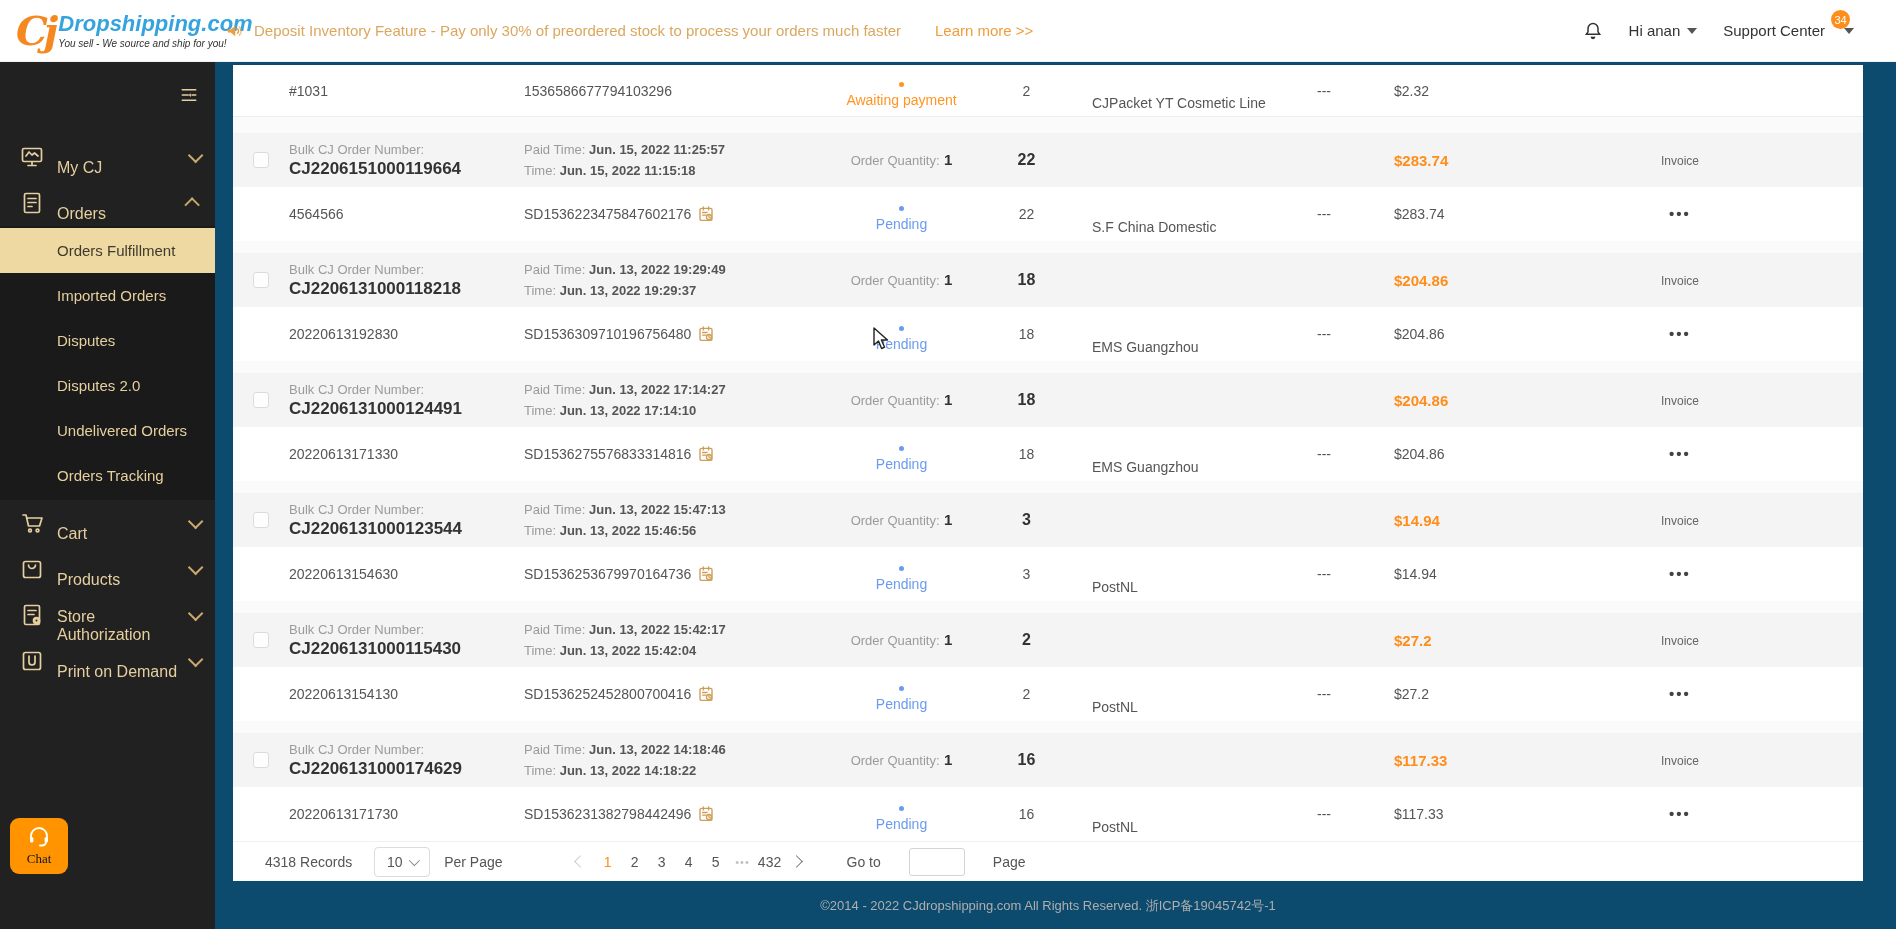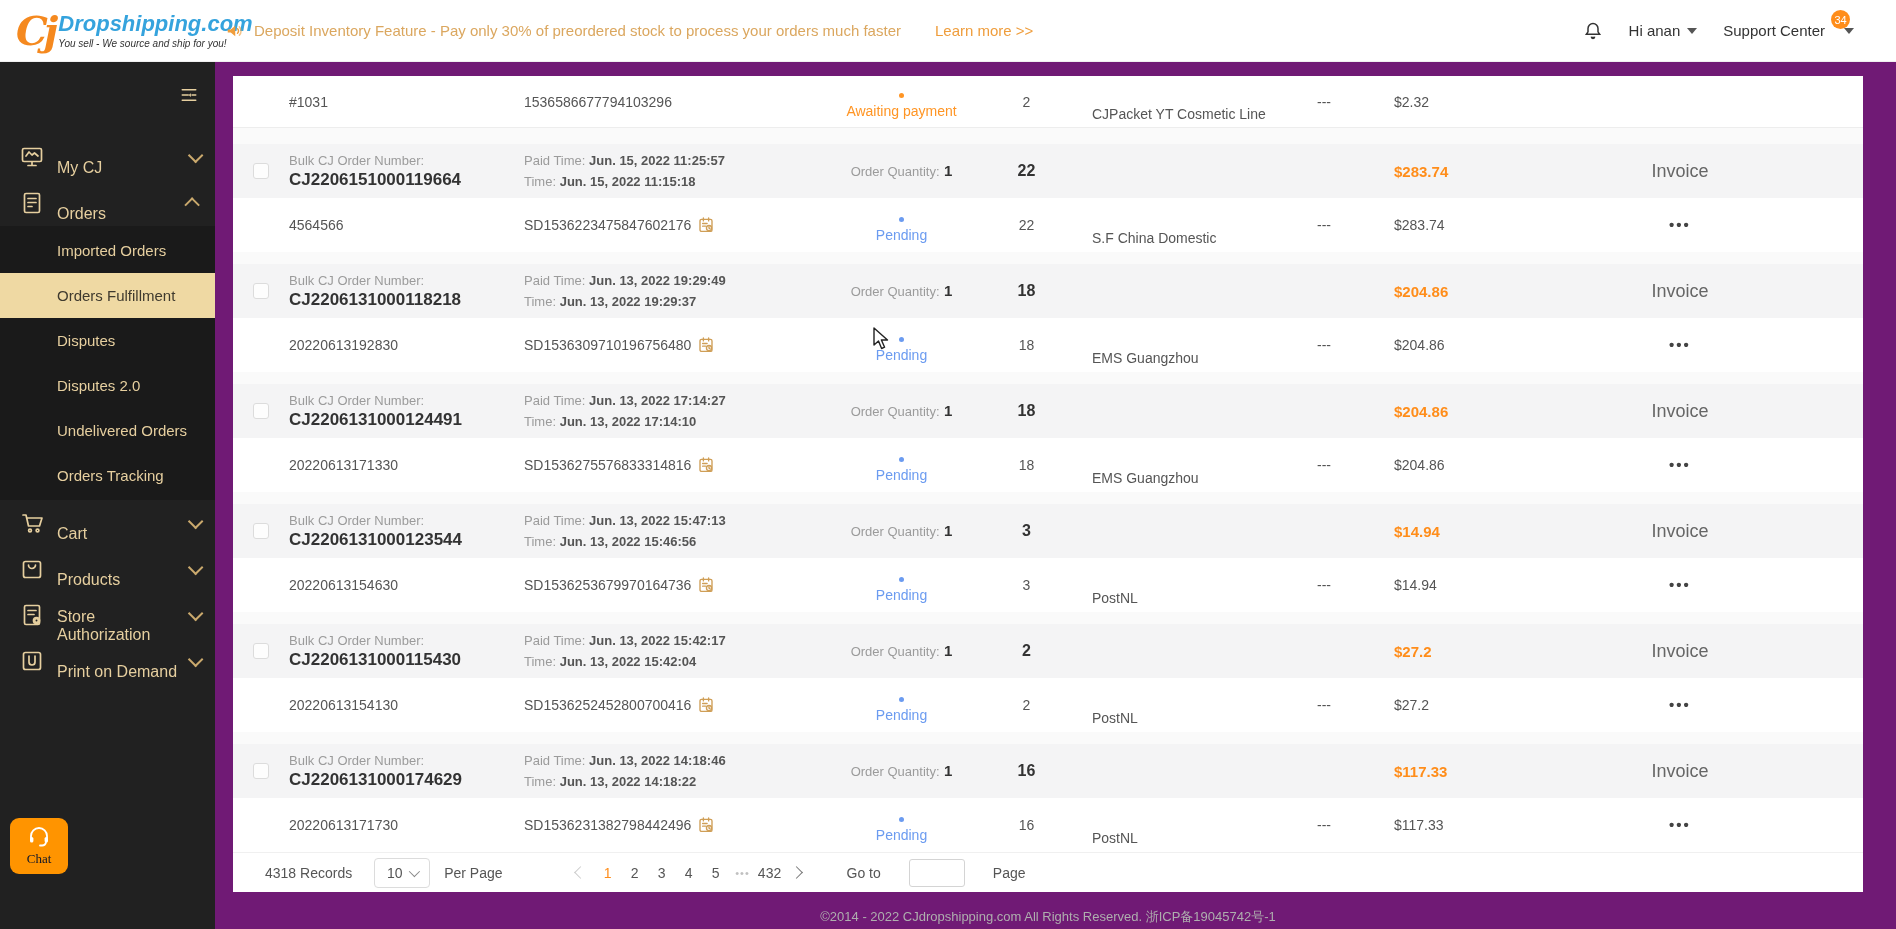--- a/index.html
+++ b/index.html
@@ -48,21 +48,21 @@
   .submenu { background:#1a1a1a; padding:2px 0; }
   .sub-item { height:45px; display:flex; align-items:center; padding-left:57px;
     font-size:15px; cursor:pointer; color:#e6cf9f; }
   .sub-item.active { background:#efd9a3; color:#3f3a2e; }
   .chat-btn { position:absolute; left:10px; top:756px; width:58px; height:56px;
     background:#ff9400; border-radius:9px; display:flex; flex-direction:column;
     align-items:center; justify-content:center; cursor:pointer; gap:2px; }
   .chat-btn span { color:#0f172a; font-size:13px; font-family:"Liberation Serif", serif; }
 
   
-  .main { flex:1; background:#701a75; padding:14px 33px 0 18px; position:relative; }
+  .main { flex:1; background:#0c4a6e; padding:3px 33px 0 18px; position:relative; }
   .content { background:#fafafa; }
 
   .row { display:flex; align-items:center; }
   .r-detail { background:#fff; height:54px; }
   .r-head   { background:#f4f4f5; height:54px; }
   .orphan   { background:#fff; height:52px; border-bottom:1px solid #ededed; }
   .gap { height:12px; background:#fafafa; }
   .gap-lg { height:16px; background:#fafafa; }
 
   .c-select { width:36px; flex:0 0 auto; display:flex; justify-content:flex-end; }
@@ -78,21 +78,21 @@
   .c-action { width:200px; flex:0 0 auto; text-align:center; }
 
   .txt { font-size:14px; color:#555; }
   .lbl-sm { font-size:13px; color:#9b9b9b; }
   .bulk-no { font-size:17px; font-weight:bold; color:#333; margin-top:2px; }
   .time-line { font-size:13px; color:#9b9b9b; line-height:1.65; }
   .time-line b { color:#555; font-weight:bold; }
   .oq-val { font-size:15px; font-weight:bold; color:#333; }
   .qty-big { font-size:16px; font-weight:bold; color:#333; }
   .price-org { font-size:15px; font-weight:bold; color:#ff8d1a; }
-  .invoice { font-size:18px; color:#666; cursor:pointer; }
+  .invoice { font-size:12px; color:#666; cursor:pointer; }
   .dots-menu { font-size:15px; color:#444; font-weight:bold; letter-spacing:2px; cursor:pointer; }
 
   .status { font-size:14px; display:inline-flex; align-items:center; gap:5px;flex-direction:column; }
   .status .dot { width:5px; height:5px; border-radius:50%; display:inline-block; }
   .st-pending { color:#6b9bf0; cursor:pointer; }
   .st-pending .dot { background:#6b9bf0; }
   .st-awaiting { color:#ff9524; }
   .st-awaiting .dot { background:#ff9524; }
 
   .track-icon { width:18px; height:18px; flex:0 0 auto; }
@@ -182,22 +182,22 @@
       </div>
       <div class="nav-item">
         <svg class="nv-icon" viewBox="0 0 24 24" fill="none" stroke="#e6cf9f" stroke-width="1.7">
           <rect x="4.5" y="2.5" width="15" height="19" rx="1.5"></rect>
           <path d="M8 7.5h8M8 11.5h8M8 15.5h4" stroke-linecap="round"></path>
         </svg>
         <span class="nv-label">Orders</span>
         <span class="chev up"></span>
       </div>
       <div class="submenu">
+        <div class="sub-item active">Orders Fulfillment</div>
         <div class="sub-item">Imported Orders</div>
-        <div class="sub-item active">Orders Fulfillment</div>
         <div class="sub-item">Disputes</div>
         <div class="sub-item">Disputes 2.0</div>
         <div class="sub-item">Undelivered Orders</div>
         <div class="sub-item">Orders Tracking</div>
       </div>
       <div class="nav-item">
         <svg class="nv-icon" viewBox="0 0 24 24" fill="none" stroke="#e6cf9f" stroke-width="1.7" stroke-linecap="round" stroke-linejoin="round">
           <path d="M3 4h3l2.5 11h11l2.5-8H7"></path>
           <circle cx="10" cy="19.5" r="1.4"></circle>
           <circle cx="17.5" cy="19.5" r="1.4"></circle>

